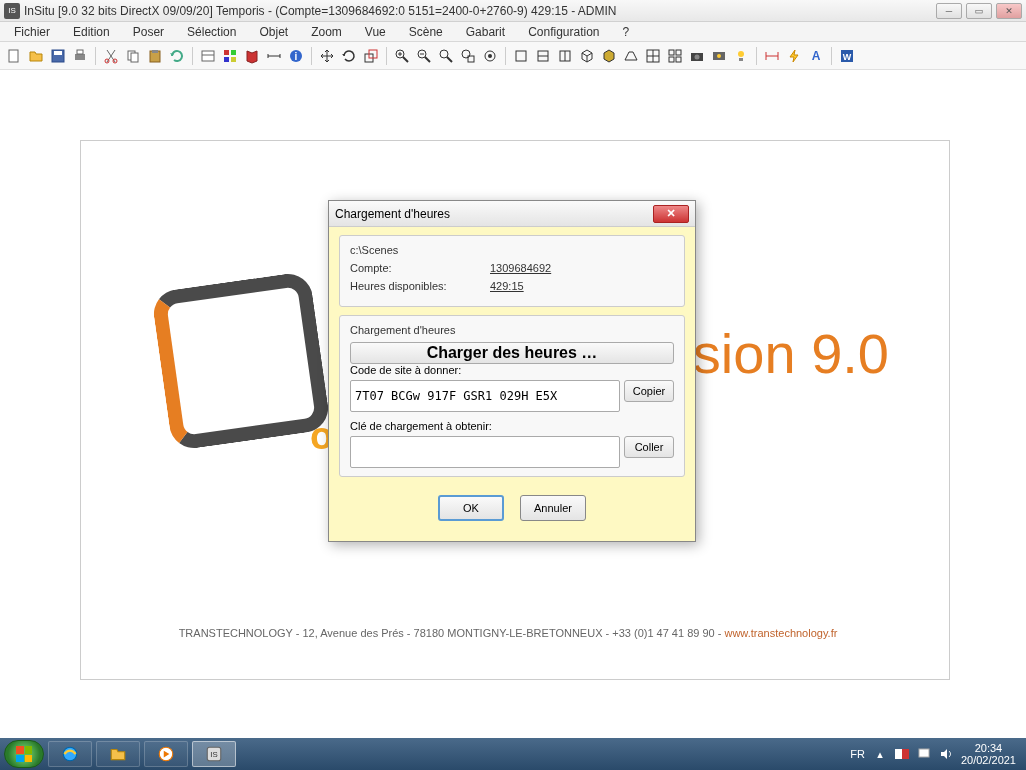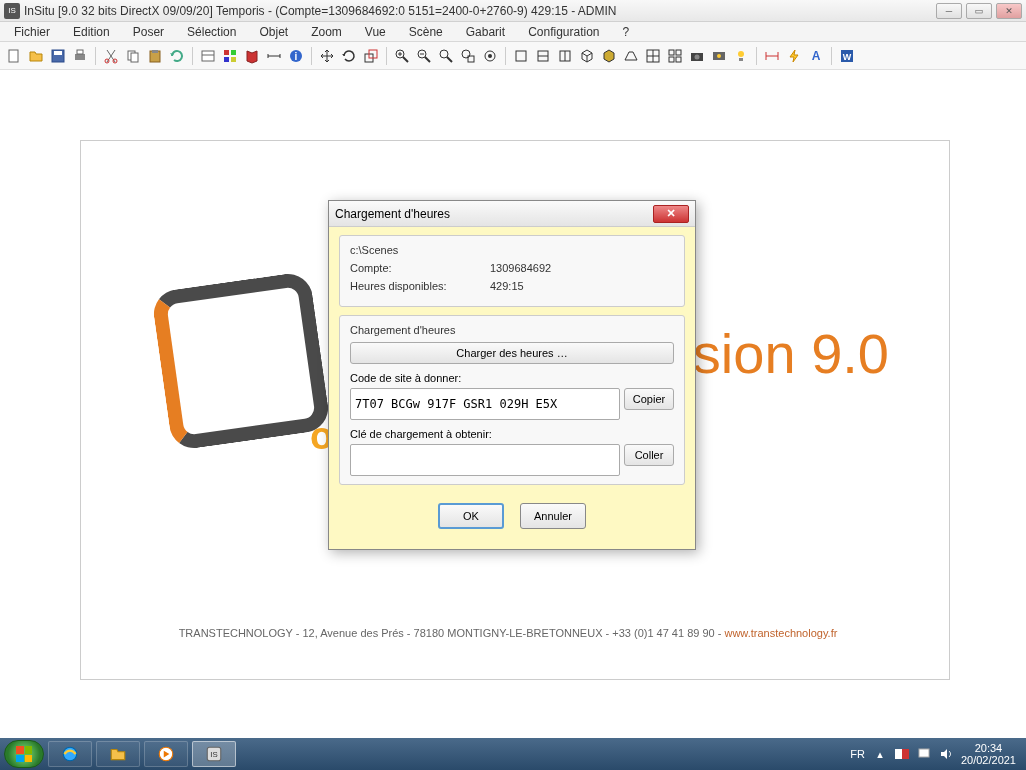--- a/index.html
+++ b/index.html
@@ -45,23 +45,23 @@
 
 
 .dialog { position:absolute; left:328px; top:130px; width:368px; background:#fef9c3; border:1px solid #888; box-shadow:3px 3px 12px rgba(0,0,0,0.3); z-index:10; font-size:11px; }
 .dlg-title { height:26px; background:linear-gradient(#fafafa,#e4e4e4); border-bottom:1px solid #ccc; display:flex; align-items:center; padding:0 6px; font-size:12px; }
 .dlg-title .t { flex:1; }
 .dlg-close { width:36px; height:18px; background:linear-gradient(#e88,#c33); border:1px solid #a22; border-radius:2px; color:#fff; display:flex;align-items:center;justify-content:center; font-size:11px; font-weight:bold;}
 .dlg-body { padding:8px 10px; }
 .dlg-group { border:1px solid #ccc; border-radius:3px; background:#f8f8f8; padding:8px 10px; margin-bottom:8px; }
 .dlg-row { display:flex; margin-bottom:6px; font-size:11px; color:#333; }
 .dlg-row .lbl { width:140px; }
-.dlg-row .val { flex:1; }
+.dlg-row .val { flex:1;text-decoration:underline; }
 .dlg-section-title { font-size:11px; margin-bottom:6px; color:#333; }
-.dlg-btn-wide { width:100%; height:22px; background:linear-gradient(#fafafa,#e4e4e4); border:1px solid #aaa; border-radius:3px; font-size:11px; cursor:default; }
+.dlg-btn-wide { width:100%; height:22px; background:linear-gradient(#fafafa,#e4e4e4); border:1px solid #aaa; border-radius:3px; font-size:16px; cursor:default;font-weight:bold; }
 .dlg-input-row { display:flex; gap:4px; margin-top:4px; }
 .dlg-input { flex:1; height:22px; border:1px solid #aaa; background:#fff; padding:15px 4px; font-family:monospace; font-size:12px; border-radius:2px; }
 .dlg-sm-btn { width:50px; height:22px; background:linear-gradient(#fafafa,#e4e4e4); border:1px solid #aaa; border-radius:3px; font-size:11px; }
 .dlg-actions { display:flex; justify-content:center; gap:16px; padding:10px 0 12px; }
 .dlg-act-btn { width:66px; height:26px; background:linear-gradient(#fafafa,#e4e4e4); border:1px solid #888; border-radius:3px; font-size:11px; }
 .dlg-act-btn.primary { border:2px solid #5a9bd4; }
 
 
 .taskbar { position:absolute; left:0; right:0; bottom:0; height:32px; background:linear-gradient(#4a6a8a,#2a4a6a); display:flex; align-items:center; padding:0 4px; gap:4px; }
 .start-btn { width:40px; height:28px; border-radius:14px; background:radial-gradient(circle,#5cb85c 30%,#2a7a2a 70%); border:1px solid #1a5a1a; display:flex;align-items:center;justify-content:center;}
@@ -363,21 +363,21 @@
           <span class="val">1309684692</span>
         </div>
         <div class="dlg-row">
           <span class="lbl">Heures disponibles:</span>
           <span class="val">429:15</span>
         </div>
       </div>
       <div class="dlg-group">
         <div class="dlg-section-title">Chargement d'heures</div>
         <button class="dlg-btn-wide">Charger des heures …</button>
-        <div style="margin-top:8px">Code de site à donner:</div>
+        <div style="">Code de site à donner:</div>
         <div class="dlg-input-row">
           <input class="dlg-input" readonly="" value="7T07 BCGw 917F GSR1 029H E5X" style="">
           <button class="dlg-sm-btn">Copier</button>
         </div>
         <div style="margin-top:8px">Clé de chargement à obtenir:</div>
         <div class="dlg-input-row">
           <input class="dlg-input" value="" style="">
           <button class="dlg-sm-btn">Coller</button>
         </div>
       </div>

